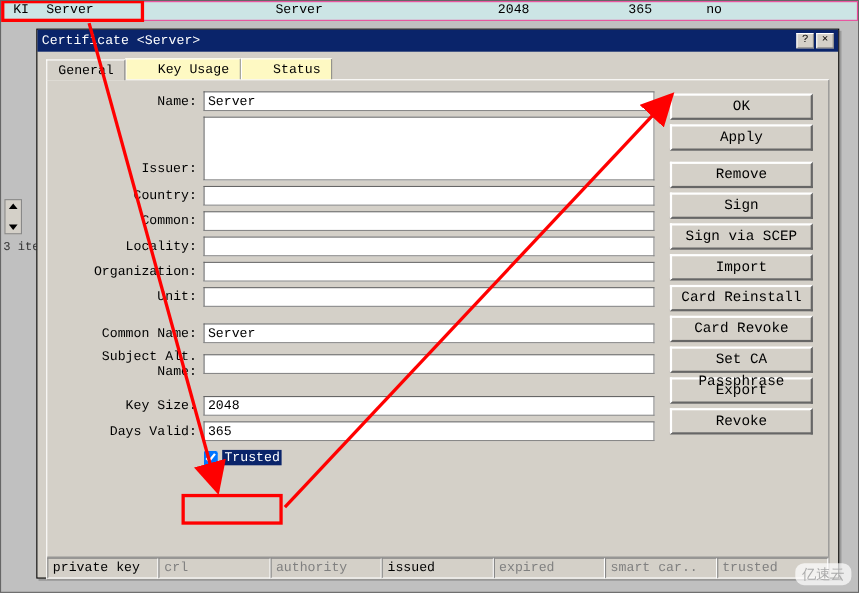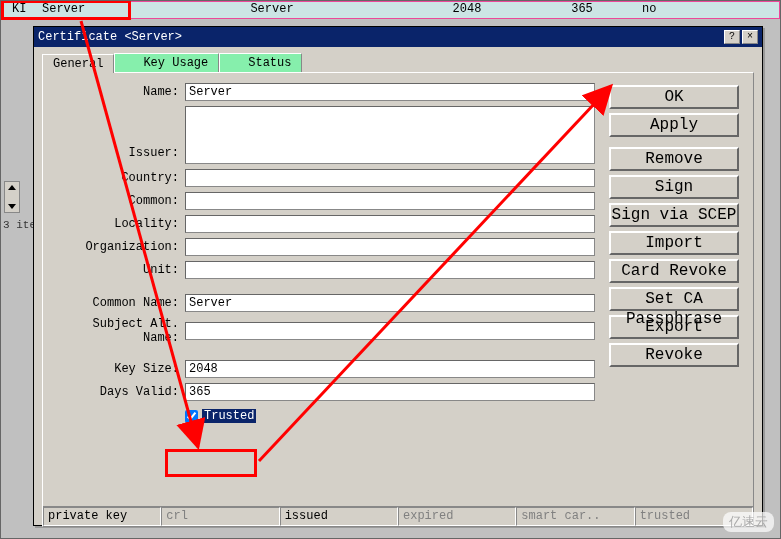--- a/index.html
+++ b/index.html
@@ -69,21 +69,21 @@
     .tab {
       background: #d4d0c8;
       border: 1px solid #888;
       border-bottom: none;
       padding: 2px 10px;
       margin-right: 0px;
       font-size: 12px;
       border-top-color:#fff; border-left-color:#fff;
     }
     .tab.active { background: #d4d0c8; position: relative; top: 1px; }
-    .tab.inactive { background: #86efac; padding-left: 28px; }
+    .tab.inactive { background: #fef9c3; padding-left: 28px; }
     .tab-panel {
       border: 1px solid #888;
       border-top-color:#fff; border-left-color:#fff;
       margin: 0 8px 8px 8px;
       height: 455px;
       background: #d4d0c8;
       position: relative;
       padding: 10px;
     }
     .main-area { display: flex; }
@@ -118,21 +118,21 @@
     .checkbox-row input { margin-right: 4px; }
     
     .btn {
       display: block;
       width: 130px;
       height: 24px;
       background: #d4d0c8;
       border: 2px solid;
       border-color: #fff #666 #666 #fff;
       font-family: inherit;
-      font-size: 16px;
+      font-size: 13px;
       margin-bottom: 4px;
       text-align: center;
       line-height: 20px;
     }
     
     .statusbar {
       position: absolute;
       bottom: 0; left: 0; right: 0;
       height: 20px;
       display: flex;
@@ -282,30 +282,32 @@
       </div>
 
       <div class="btn-col">
         <button class="btn">OK</button>
         <button class="btn">Apply</button>
         <div style="height:6px"></div>
         <button class="btn">Remove</button>
         <button class="btn">Sign</button>
         <button class="btn">Sign via SCEP</button>
         <button class="btn">Import</button>
+        <button class="btn">Card Reinstall</button>
         <button class="btn">Card Revoke</button>
         <button class="btn">Set CA Passphrase</button>
         <button class="btn">Export</button>
         <button class="btn">Revoke</button>
       </div>
     </div>
 
     <div class="statusbar">
       <div class="status-cell dark">private key</div>
       <div class="status-cell">crl</div>
+      <div class="status-cell">authority</div>
       <div class="status-cell dark">issued</div>
       <div class="status-cell">expired</div>
       <div class="status-cell">smart car..</div>
       <div class="status-cell">trusted</div>
     </div>
   </div>
 </div>
 
 <div class="redbox" style="left:0px; top:-1px; width:130px; height:20px"></div>
 <div class="redbox" style="left:164px; top:448px; width:92px; height:28px"></div>

